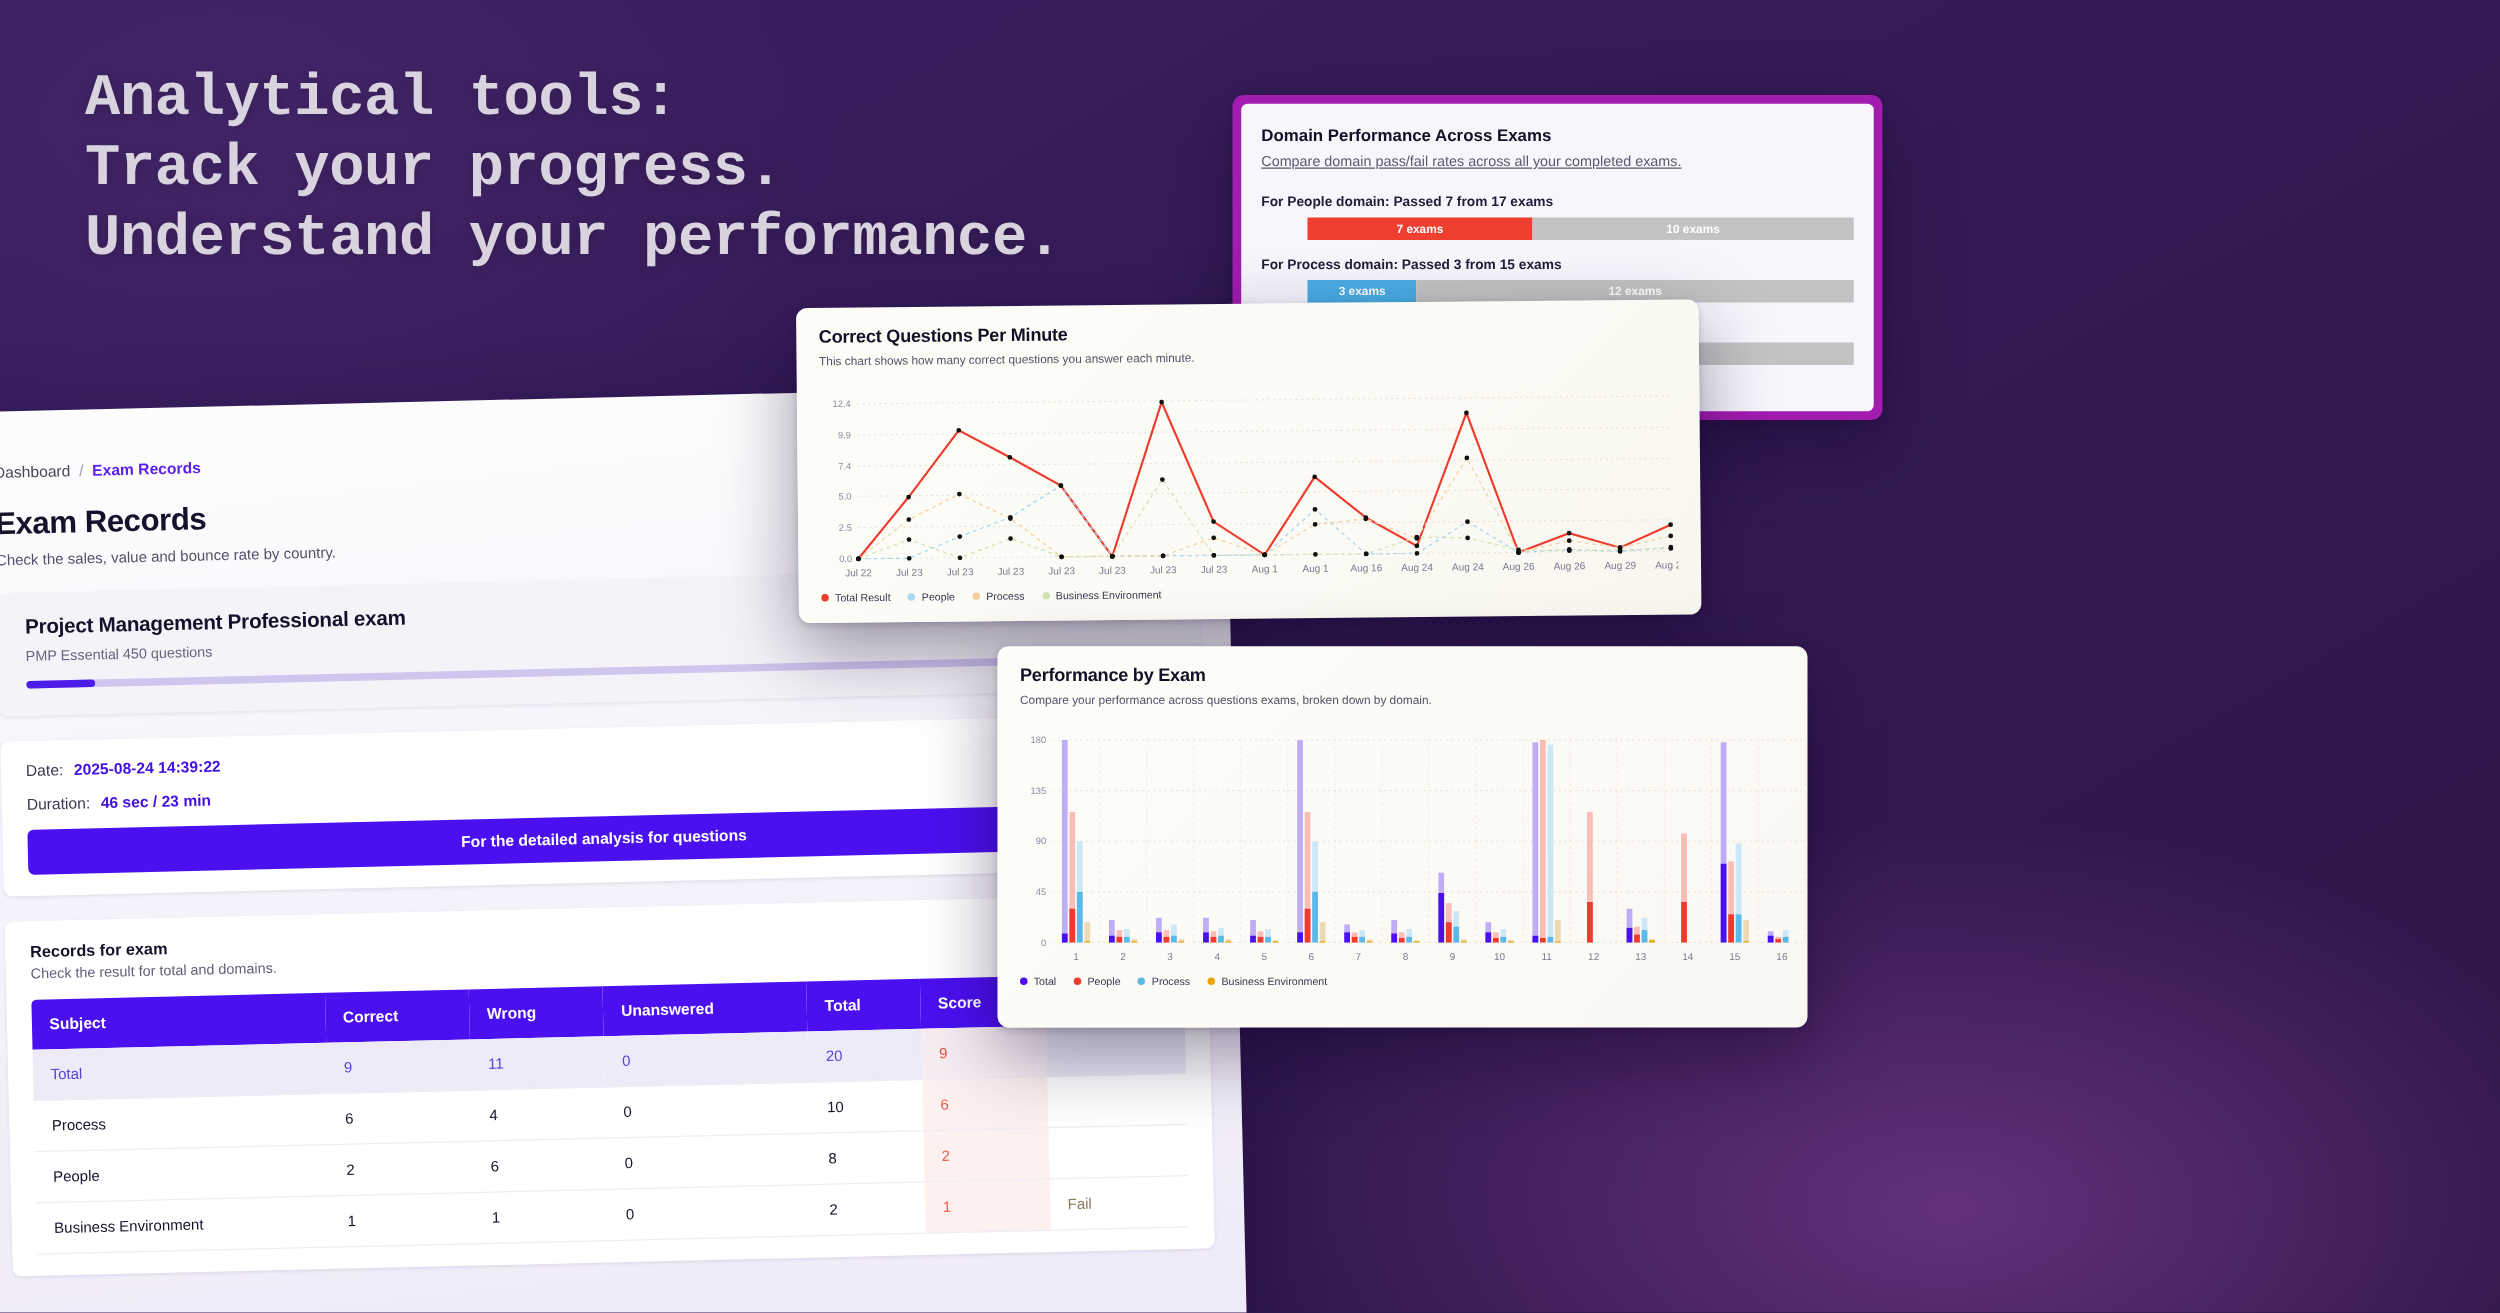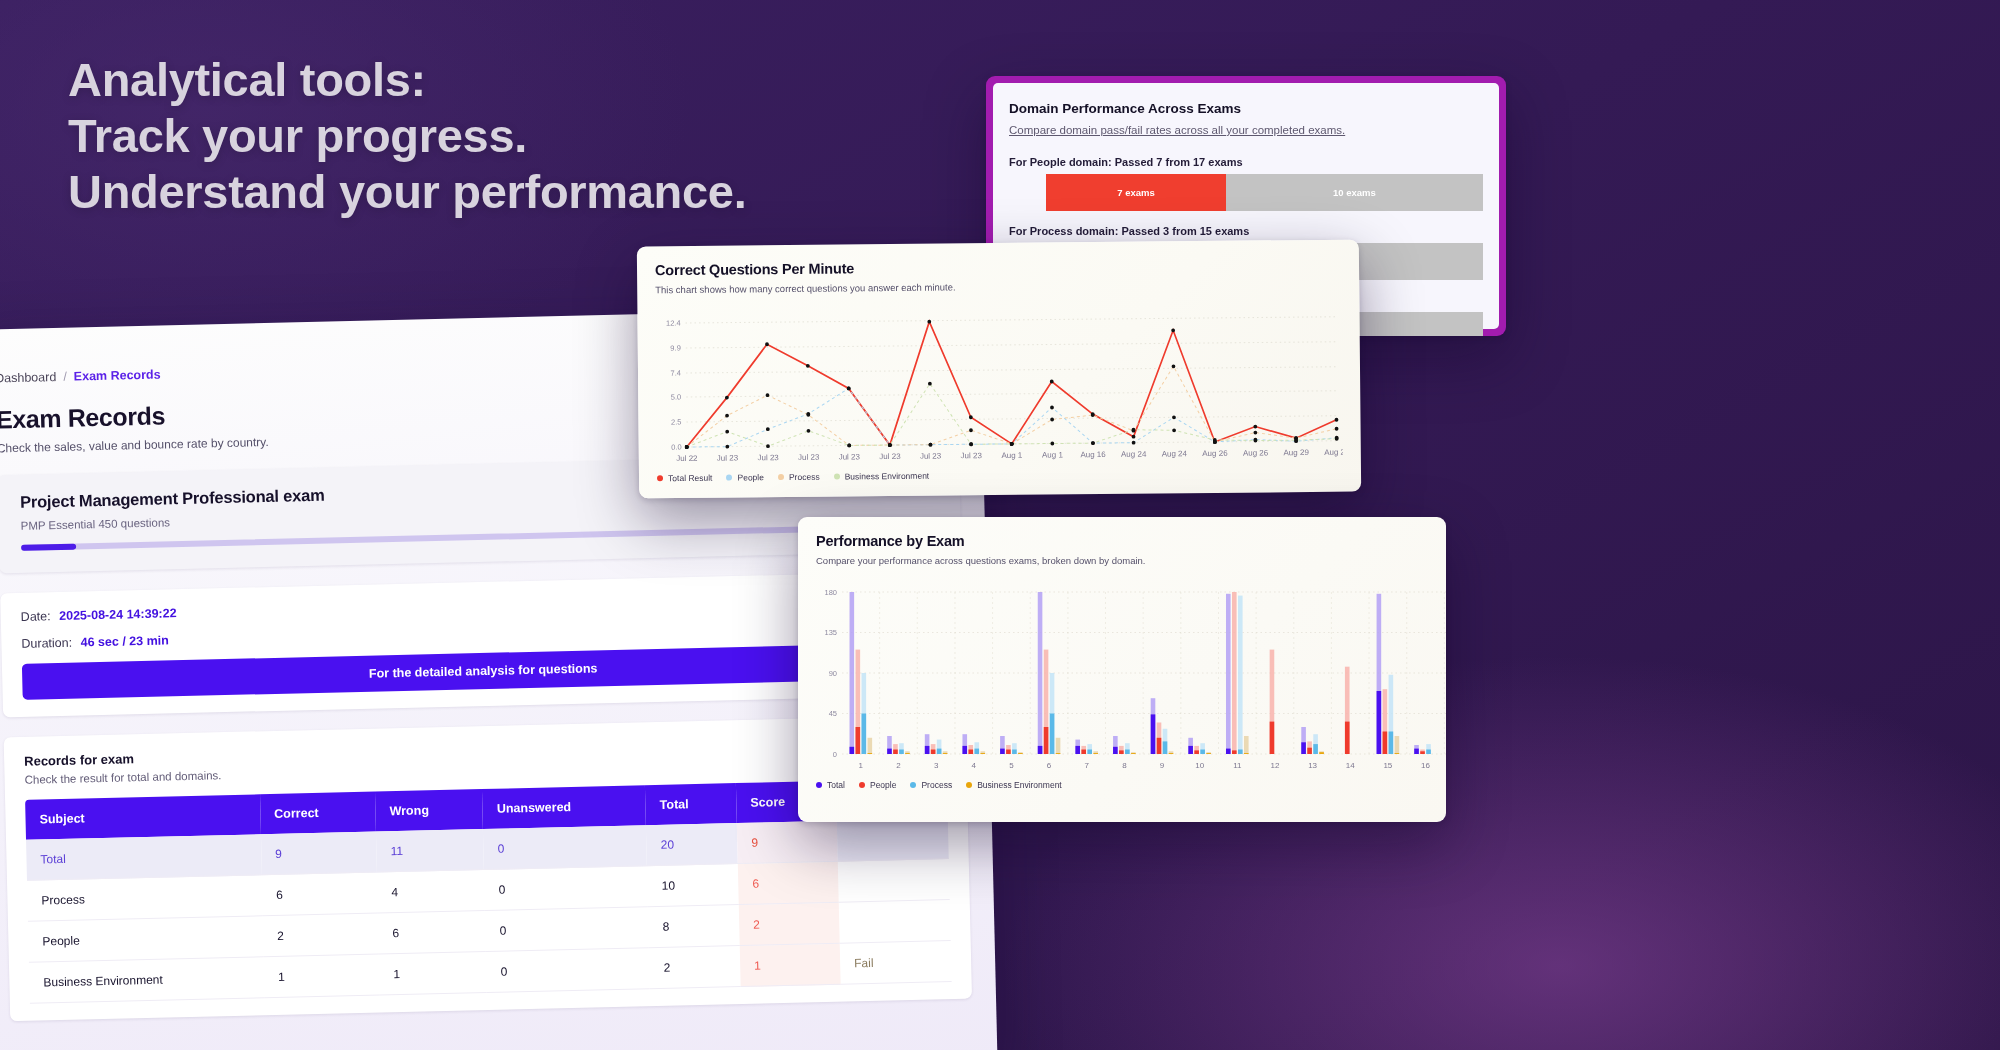--- a/index.html
+++ b/index.html
@@ -19,20 +19,21 @@
       linear-gradient(150deg, #3a1f60 0%, #341a55 45%, #2c1547 100%);
   }
   #hero-text {
     position: absolute; left: 68px; top: 52px;
     color: #d8d3de;
     font-size: 47px;
     line-height: 56px;
     font-weight: 700;
     letter-spacing: -0.3px;
     text-shadow: 0 2px 10px rgba(0,0,0,0.18);
+    font-family: Liberation Mono, monospace;
   }
   #hero-text div { white-space: nowrap; }
 
   
   #app-plane {
     position: absolute;
     left: -30px; top: 330px;
     width: 1010px; height: 760px;
     background: linear-gradient(175deg, #fdfdfd 0%, #f6f4fb 40%, #efeaf8 100%);
     transform: rotate(-1.35deg);
@@ -104,21 +105,21 @@
   #domain-card {
     left: 986px; top: 76px; width: 520px; height: 260px;
     background: #a21caf;
     padding: 7px;
   }
   #domain-card .inner { background:#f7f6fd; border-radius:5px; height:100%; padding: 18px 16px; }
   .dc-title { font-size: 13.5px; font-weight: 700; color: #141026; }
   .dc-sub { font-size: 11.5px; color: #5e586f; margin-top: 8px; text-decoration: underline; }
   .dom-row { margin-top: 14px; }
   .dom-label { font-size: 11px; color: #231c38; font-weight: 600; }
-  .dom-bar { display: flex; margin-top: 6px; height: 37px; padding-left: 37px; }
+  .dom-bar { display: flex; margin-top: 6px; height: 18px; padding-left: 37px; }
   .dom-seg {
     display: flex; align-items: center; justify-content: center;
     color: #fff; font-size: 9.5px; font-weight: 600;
   }
   .dom-seg.rest { background: #c3c3c3; }
 
   
   #cqpm-card {
     left: 638px; top: 243px; width: 722px; height: 252px;
     transform: rotate(-0.55deg);

